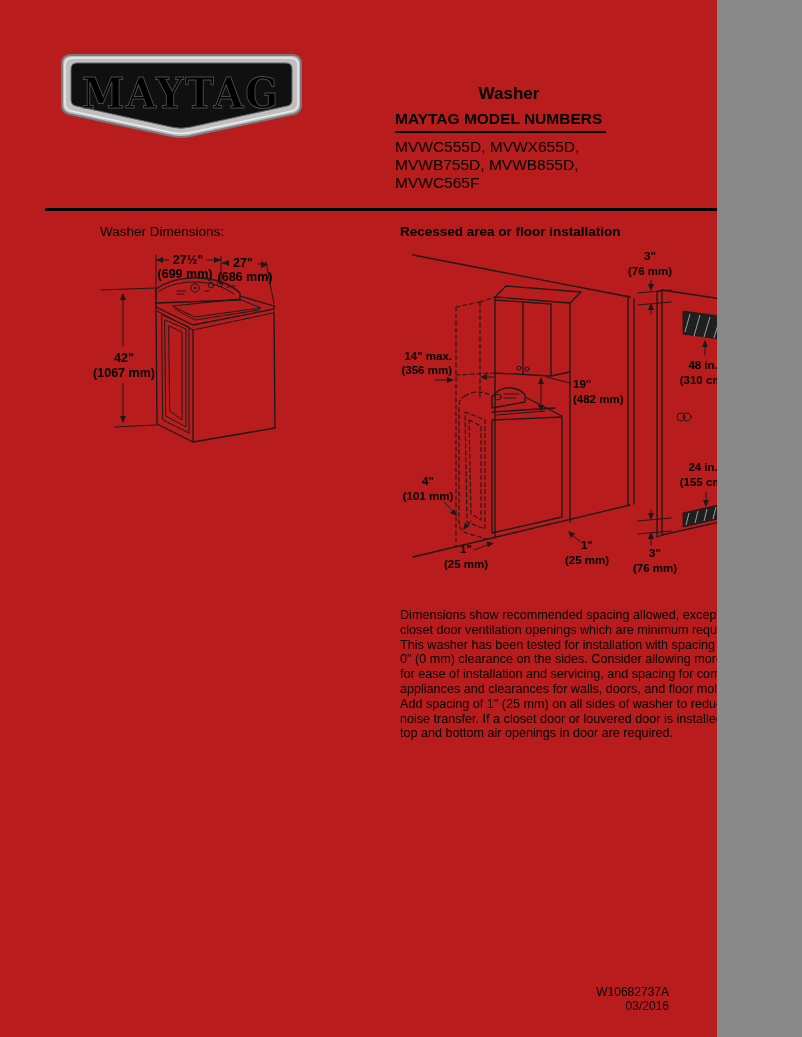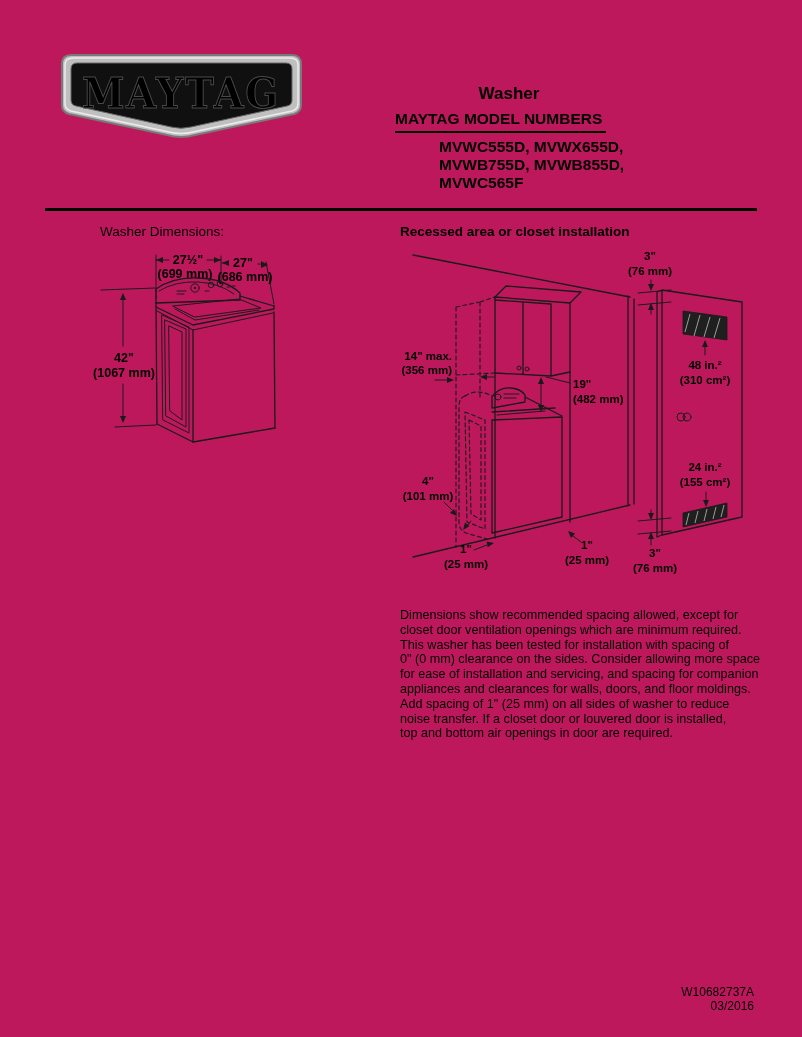--- a/index.html
+++ b/index.html
@@ -1,23 +1,23 @@
 <!DOCTYPE html>
 <html><head>
 <meta charset="utf-8">
 <style>
   html,body{margin:0;padding:0;background:#888;}
-  .page{position:relative;width:802px;height:1037px;background:#be185d;overflow:hidden;
+  .page{position:relative;width:717px;height:1037px;background:#b91c1c;overflow:hidden;
         font-family:"Liberation Sans",sans-serif;color:#000;}
   .abs{position:absolute;}
   .logo-wrap{left:55px;top:50px;width:253px;height:98px;}
   .doc-title{left:395px;top:84px;width:228px;text-align:center;font-size:17px;font-weight:bold;}
   .pmn{left:395px;top:110px;font-size:15.5px;font-weight:bold;border-bottom:2.5px solid #000;
        padding:0 4px 3px 0;display:inline-block;}
-  .models{left:395px;top:138px;font-size:15.5px;font-weight:bold;line-height:17.8px;white-space:pre-line;margin-left:44px;}
+  .models{left:395px;top:138px;font-size:15.5px;font-weight:normal;line-height:17.8px;white-space:pre-line;}
   .rule{left:45px;top:208px;width:712px;height:3px;background:#000;}
   .left-label{left:100px;top:224px;font-size:13.5px;}
   .right-label{left:400px;top:224px;font-size:13.5px;font-weight:bold;}
   .washer-svg{left:93px;top:246px;}
   .closet-svg{left:395px;top:240px;}
   .note{left:400px;top:584px;width:368px;font-size:12.6px;line-height:14.8px;white-space:pre-line;margin-top:24px;}
   .footer{top:958px;right:48px;text-align:right;font-size:12px;line-height:14px;margin-top:27px;}
   svg text{font-family:"Liberation Sans",sans-serif;font-weight:bold;fill:#000;}
   .logo-text{font-family:"DejaVu Serif",serif;font-weight:bold;letter-spacing:2px;}
   .ln{stroke:#1a1a1a;stroke-width:1.3;fill:none;stroke-linecap:round;stroke-linejoin:round;}
@@ -42,21 +42,21 @@
   </div>
 
   <div class="abs doc-title">Washer</div>
   <div class="abs pmn">MAYTAG MODEL NUMBERS</div>
   <div class="abs models">MVWC555D, MVWX655D,
 MVWB755D, MVWB855D,
 MVWC565F</div>
   <div class="abs rule"></div>
 
   <div class="abs left-label">Washer Dimensions:</div>
-  <div class="abs right-label">Recessed area or closet installation</div>
+  <div class="abs right-label">Recessed area or floor installation</div>
 
   <svg class="abs washer-svg" width="215" height="240" viewBox="0 0 215 240">
 
     <path class="lnthin" d="M63,9 V52 M128,10 V38 M181,58 L173,16 M8,44 L62,42 M22,181 L63,179"></path>
 
     <path class="lnthin" d="M63,14 H76 M114,14 H128"></path>
     <polygon class="ah" points="63,14 70,11 70,17"></polygon>
     <polygon class="ah" points="128,14 121,11 121,17"></polygon>
     <text x="95" y="18" font-size="12.5" text-anchor="middle">27½"</text>
     <text x="92" y="32" font-size="12.5" text-anchor="middle">(699 mm)</text>

